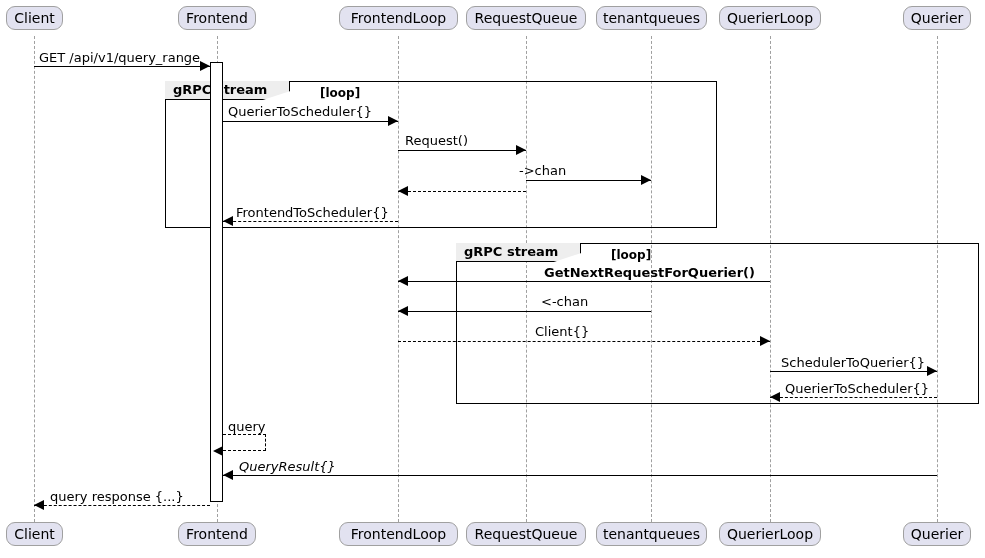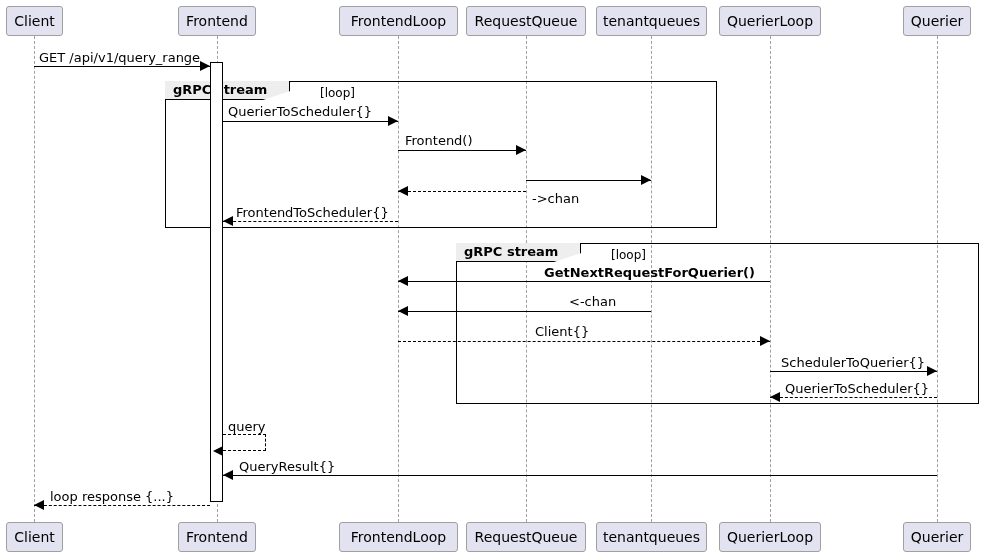--- a/index.html
+++ b/index.html
@@ -13,29 +13,29 @@
     height: 558px;
     background: #ffffff;
     font-family: "DejaVu Sans", sans-serif;
     overflow: hidden;
   }
   .participant {
     position: absolute;
     box-sizing: border-box;
     background: #E2E2F0;
     border: 1px solid #A0A0A0;
-    border-radius: 3px;
+    border-radius: 9px;
     color: #000000;
     font-size: 14px;
     line-height: 1;
     display: flex;
     align-items: center;
     justify-content: center;
     white-space: nowrap;
-    height: 30px;
+    height: 24px;
   }
   .lifeline {
     position: absolute;
     width: 0;
     border-left: 1px dashed #A0A0A0;
   }
   .activation {
     position: absolute;
     background: #ffffff;
     border: 1px solid #000000;
@@ -56,21 +56,21 @@
     font-weight: bold;
     color: #000000;
     padding: 2px 22px 3px 8px;
     line-height: 1;
     white-space: nowrap;
     clip-path: polygon(0 0, 100% 0, 100% 52%, 78% 100%, 0 100%);
   }
   .frag-cond {
     position: absolute;
     font-size: 12px;
-    font-weight: normal;
+    font-weight: bold;
     color: #000000;
     white-space: nowrap;
     line-height: 1;
   }
   .msg-line {
     position: absolute;
     height: 0;
     border-top: 1px solid #000000;
   }
   .msg-line.dotted {
@@ -140,46 +140,46 @@
     <div class="frag-cond" style="left: 611px; top: 249px;">[loop]</div>
     <div class="activation" style="left: 210px; top: 62px; width: 13px; height: 440px;"></div>
     <div class="msg-line" style="left: 34px; top: 66px; width: 176px;"></div>
     <div class="arrowhead right" style="top: 61px; left: 200px;"></div>
     <div class="msg-label" style="left: 39px; top: 51px; text-align: center;">GET /api/v1/query_range</div>
     <div class="msg-line" style="left: 223px; top: 121px; width: 175px;"></div>
     <div class="arrowhead right" style="top: 116px; left: 388px;"></div>
     <div class="msg-label" style="left: 228px; top: 105px;">QuerierToScheduler{}</div>
     <div class="msg-line" style="left: 398px; top: 150px; width: 128px;"></div>
     <div class="arrowhead right" style="top: 145px; left: 516px;"></div>
-    <div class="msg-label" style="left: 405px; top: 134px;">Frontend()</div>
+    <div class="msg-label" style="left: 405px; top: 134px;">Request()</div>
     <div class="msg-line" style="left: 526px; top: 180px; width: 125px;"></div>
     <div class="arrowhead right" style="top: 175px; left: 641px;"></div>
-    <div class="msg-label" style="left: 532px; top: 164px; margin-top: 28px;">-&gt;chan</div>
+    <div class="msg-label" style="left: 519px; top: 164px;">-&gt;chan</div>
     <div class="msg-line dotted" style="left: 398px; top: 191px; width: 128px;"></div>
     <div class="arrowhead left" style="top: 186px; left: 398px;"></div>
     <div class="msg-line dotted" style="left: 223px; top: 221px; width: 175px;"></div>
     <div class="arrowhead left" style="top: 216px; left: 223px;"></div>
     <div class="msg-label" style="left: 236px; top: 206px;">FrontendToScheduler{}</div>
     <div class="msg-line" style="left: 398px; top: 281px; width: 372px;"></div>
     <div class="arrowhead left" style="top: 276px; left: 398px;"></div>
     <div class="msg-label" style="left: 544px; top: 266px; font-weight: bold;">GetNextRequestForQuerier()</div>
     <div class="msg-line" style="left: 398px; top: 311px; width: 253px;"></div>
     <div class="arrowhead left" style="top: 306px; left: 398px;"></div>
-    <div class="msg-label" style="left: 569px; top: 295px;">&lt;-chan</div>
+    <div class="msg-label" style="left: 541px; top: 295px;">&lt;-chan</div>
     <div class="msg-line dotted" style="left: 398px; top: 341px; width: 372px;"></div>
     <div class="arrowhead right" style="top: 336px; left: 760px;"></div>
     <div class="msg-label" style="left: 535px; top: 325px;">Client{}</div>
     <div class="msg-line" style="left: 770px; top: 371px; width: 167px;"></div>
     <div class="arrowhead right" style="top: 366px; left: 927px;"></div>
     <div class="msg-label" style="left: 781px; top: 356px; text-align: right;">SchedulerToQuerier{}</div>
     <div class="msg-line dotted" style="left: 770px; top: 397px; width: 167px;"></div>
     <div class="arrowhead left" style="top: 392px; left: 770px;"></div>
     <div class="msg-label" style="left: 785px; top: 382px;">QuerierToScheduler{}</div>
     <div class="msg-line" style="left: 223px; top: 475px; width: 714px;"></div>
     <div class="arrowhead left" style="top: 470px; left: 223px;"></div>
-    <div class="msg-label" style="left: 239px; top: 460px;">QueryResult{}</div>
+    <div class="msg-label" style="left: 239px; top: 460px; font-style: italic;">QueryResult{}</div>
     <div class="msg-line dotted" style="left: 34px; top: 505px; width: 176px;"></div>
     <div class="arrowhead left" style="top: 500px; left: 34px;"></div>
-    <div class="msg-label" style="left: 50px; top: 490px;">loop response {...}</div>
+    <div class="msg-label" style="left: 50px; top: 490px;">query response {...}</div>
     <div class="selfmsg" style="left: 223px; top: 434px; width: 43px; height: 17px;"></div>
     <div class="arrowhead left" style="left: 213px; top: 446px;"></div>
     <div class="msg-label" style="left: 228px; top: 420px;">query</div>
   </div>
 
 </body></html>

